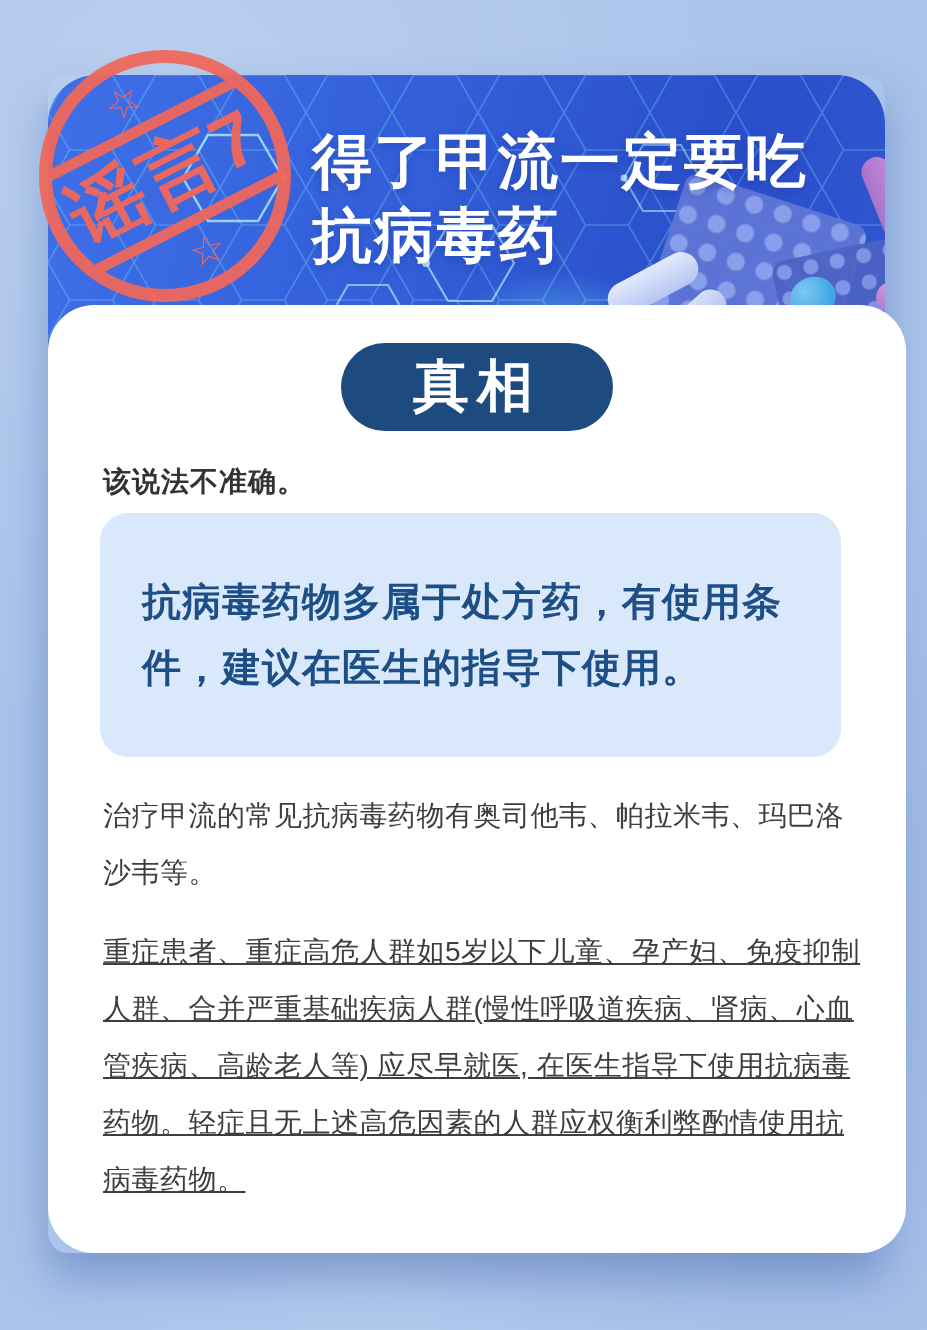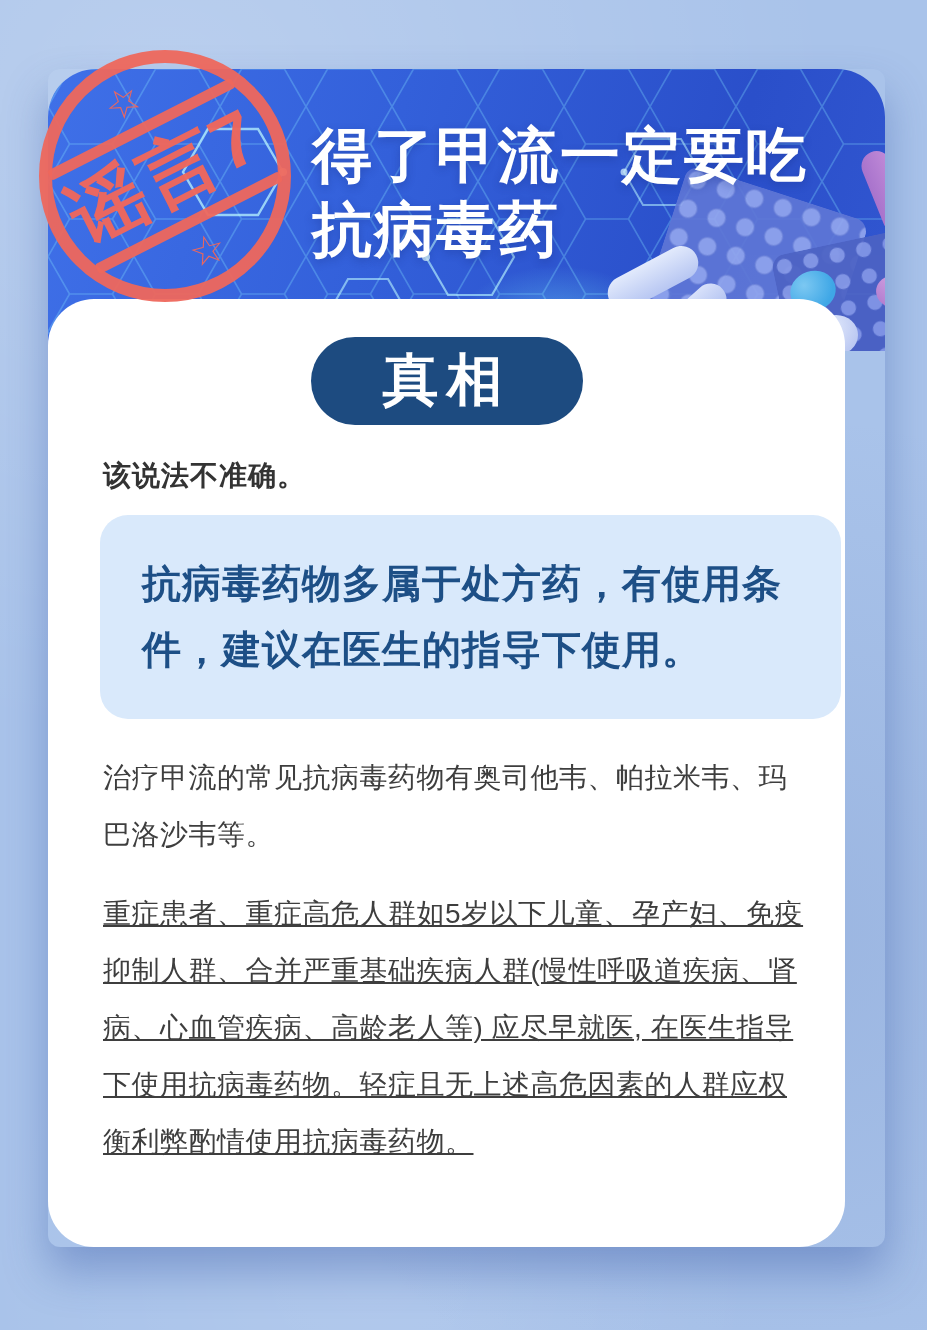--- a/index.html
+++ b/index.html
@@ -6,22 +6,22 @@
   body{
     width:927px;height:1330px;overflow:hidden;position:relative;
     font-family:"Liberation Sans","DejaVu Sans",sans-serif;
     background:
       radial-gradient(120% 80% at 18% 8%, rgba(255,255,255,0.20), transparent 60%),
       radial-gradient(90% 60% at 85% 70%, rgba(70,100,170,0.14), transparent 65%),
       radial-gradient(70% 50% at 40% 95%, rgba(255,255,255,0.10), transparent 60%),
       #a9c3ea;
   }
   .card{
-    position:absolute;left:48px;top:69px;width:837px;height:1178px;
-    border-radius:12px;
+    position:absolute;left:48px;top:75px;width:837px;height:1178px;
+    border-radius:20px;
     box-shadow:0 24px 44px rgba(45,80,160,0.38);
   }
   
   .header{
     position:absolute;left:0;top:0;width:837px;height:282px;
     border-radius:48px 48px 0 0;overflow:hidden;
     background:linear-gradient(105deg,#3f70e8 0%,#3360da 40%,#2a4fca 78%,#3156d0 100%);
   }
   .hexes{position:absolute;inset:0;width:100%;height:100%;}
   .glow{position:absolute;border-radius:50%;}
@@ -56,32 +56,32 @@
   .tab-blue{left:742px;top:202px;width:46px;height:40px;transform:rotate(-18deg);
     background:radial-gradient(circle at 35% 30%,#7cc8f2,#3fa7e6 70%);}
   .tab-w1{left:676px;top:238px;width:50px;height:46px;background:radial-gradient(circle at 35% 30%,#e8eefc,#c2cff4 75%);}
   .tab-w2{left:724px;top:252px;width:46px;height:42px;background:radial-gradient(circle at 35% 30%,#dde6fb,#b5c4f0 75%);}
   .tab-w3{left:766px;top:246px;width:44px;height:40px;background:radial-gradient(circle at 35% 30%,#e4ebfc,#bcc9f2 75%);}
   .titles{position:absolute;left:264px;top:50px;color:#ffffff;
     font-weight:bold;font-size:60px;line-height:74px;letter-spacing:2px;
     text-shadow:0 3px 8px rgba(20,40,120,0.30);}
   
   .content{
-    position:absolute;left:0;top:230px;width:797px;height:948px;
+    position:absolute;left:0;top:230px;width:858px;height:948px;
     background:#ffffff;border-radius:46px;
   }
   .badge{
     margin:38px auto 0;width:272px;height:88px;background:#1d4b80;border-radius:46px;
     display:flex;align-items:center;justify-content:center;
     color:#ffffff;font-size:56px;font-weight:bold;letter-spacing:8px;
   }
   .verdict{margin:32px 0 0 55px;font-size:28px;font-weight:bold;color:#333333;letter-spacing:1px;}
   .hl-box{
-    margin:20px 0 0 52px;width:741px;box-sizing:border-box;
-    padding:36px 42px;background:#d9e9fb;border-radius:28px;
+    margin:12px 0 0 52px;width:741px;box-sizing:border-box;
+    padding:56px 42px;background:#d9e9fb;border-radius:28px;
   }
   .hl-box p{margin:0;color:#1d4f86;font-size:39px;font-weight:bold;line-height:66px;letter-spacing:1px;}
   .para{margin:30px 40px 0 55px;font-size:28px;color:#3e3e3e;line-height:57px;letter-spacing:0.5px;}
   .para + .para{margin-top:22px;text-decoration:underline;}
   
   .stamp{
     position:absolute;left:39px;top:50px;width:252px;height:252px;box-sizing:border-box;
     border:13px solid rgba(238,103,92,0.95);border-radius:50%;z-index:6;
     display:flex;align-items:center;justify-content:center;
   }

